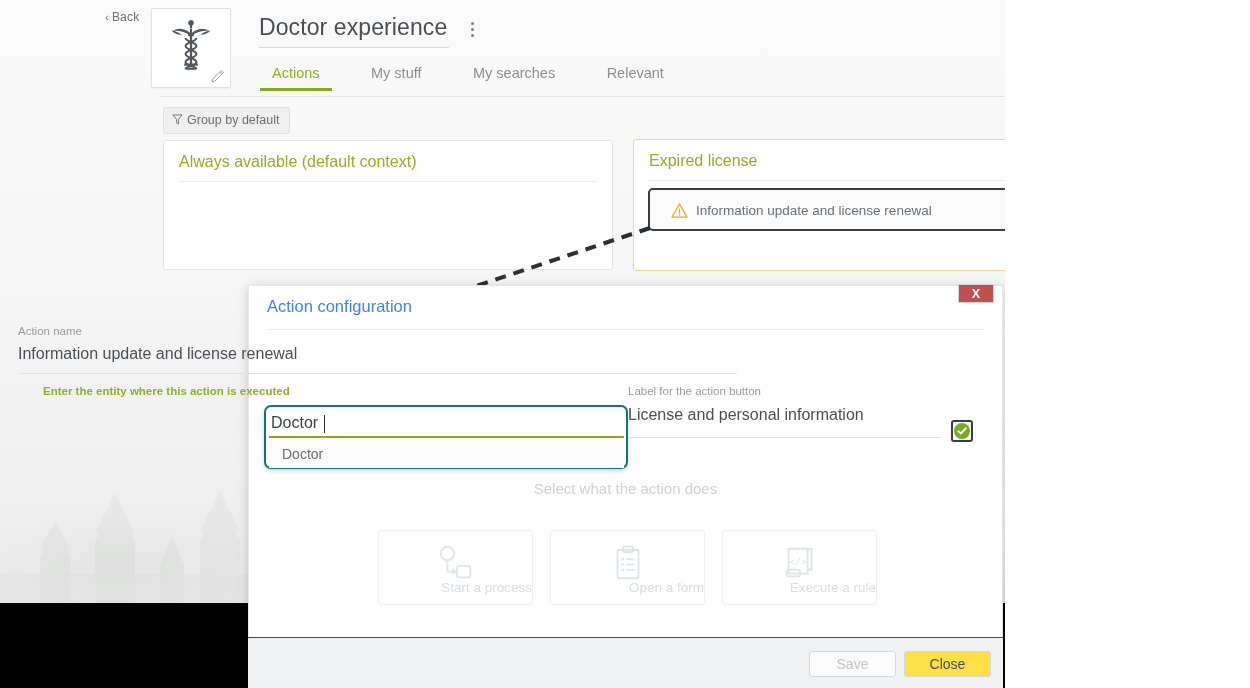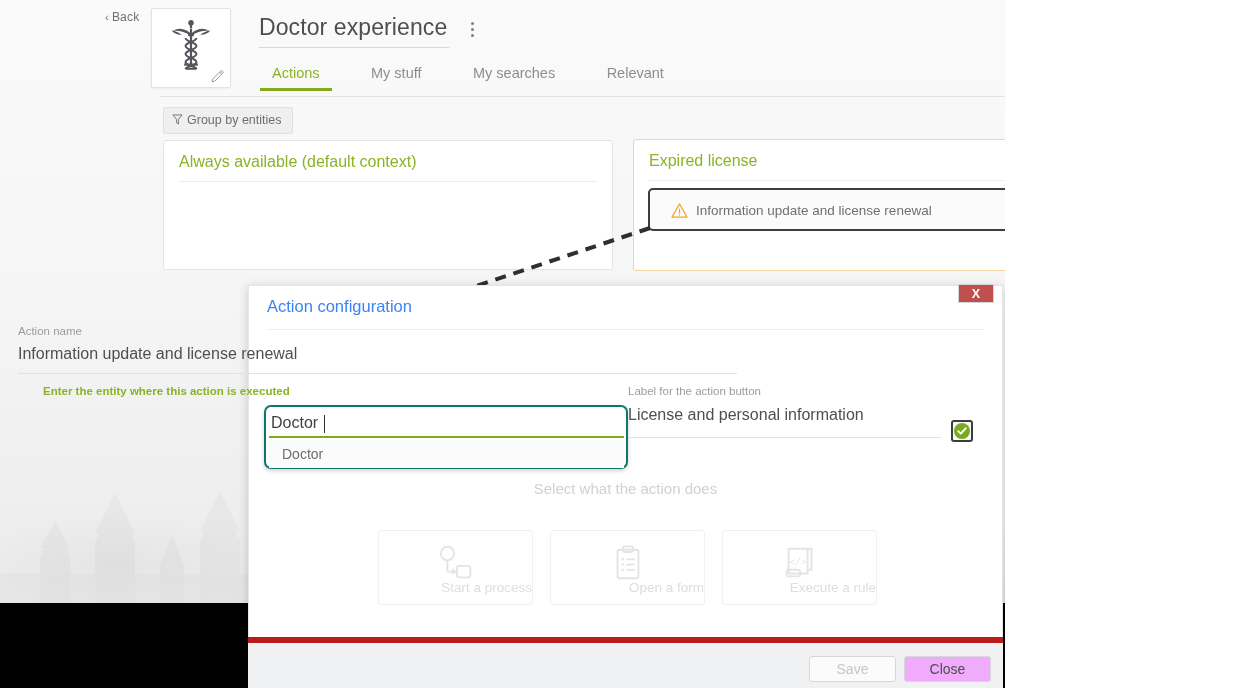--- a/index.html
+++ b/index.html
@@ -204,25 +204,25 @@
     position:absolute; left:0; right:0; bottom:9px; text-align:right;
     font-size:13.5px; color:#dcdee0;
   }
   .opt.o1 { left:130px; }
   .opt.o2 { left:302px; }
   .opt.o3 { left:474px; }
 
   
   .modal-footer {
     position:absolute; left:0; right:0; top:352px; height:51px;
-    background:#f0f1f3; border-top:6px solid #b91c1c;
+    background:#f0f1f3; border-top:1px solid #b91c1c;
   }
   .btn {
     position:absolute; top:13px; height:26px; width:87px;
-    border:1px solid #d5d7da; border-radius:3px; background:#f0abfc;
+    border:1px solid #d5d7da; border-radius:3px; background:#fde047;
     font-size:14px; text-align:center; line-height:25px; color:#4b4d50;
   }
   .btn.save { left:561px; color:#c3c5c8; background:#fbfbfb; }
   .btn.close { left:656px; }
 </style>
 </head>
 <body>
 
 <div id="root">
 
@@ -298,21 +298,21 @@
     <span class="tab">Relevant</span>
   </div>
   <div class="tabs-rule"></div>
 
   <div class="help-badge">?</div>
   <div class="fab">+</div>
 
   <div class="groupby">
     <svg class="funnel" width="11" height="11" viewBox="0 0 12 12">
       <path d="M1 1 h10 L7 6 v5 L5 9.6 V6z" fill="none" stroke="#6c6e70" stroke-width="1"></path>
-    </svg><span>Group by entities</span>
+    </svg><span>Group by default</span>
   </div>
 
   <div class="card default">
     <div class="card-title">Always available (default context)</div>
     <div class="card-rule"></div>
   </div>
 
   <div class="card expired">
     <div class="card-title">Expired license</div>
     <svg class="card-badge" viewBox="0 0 20 20">

